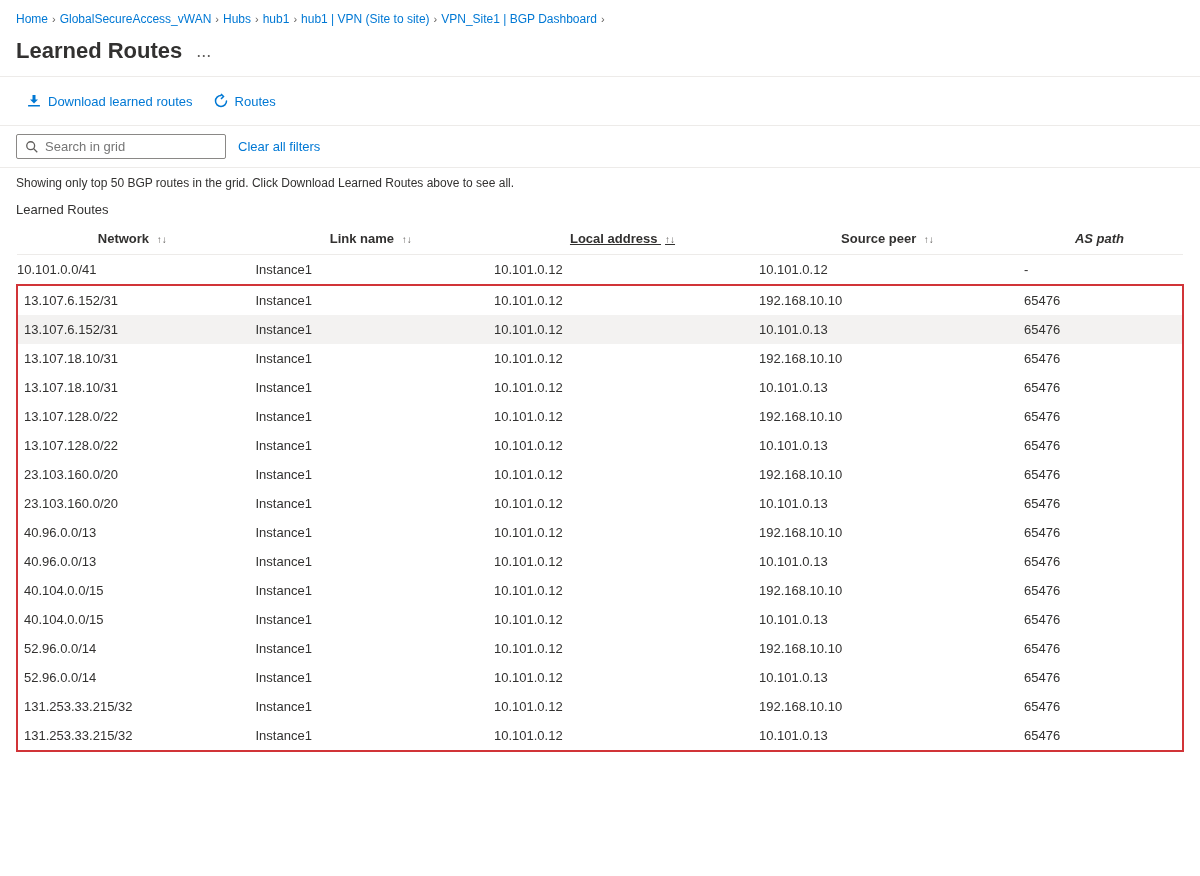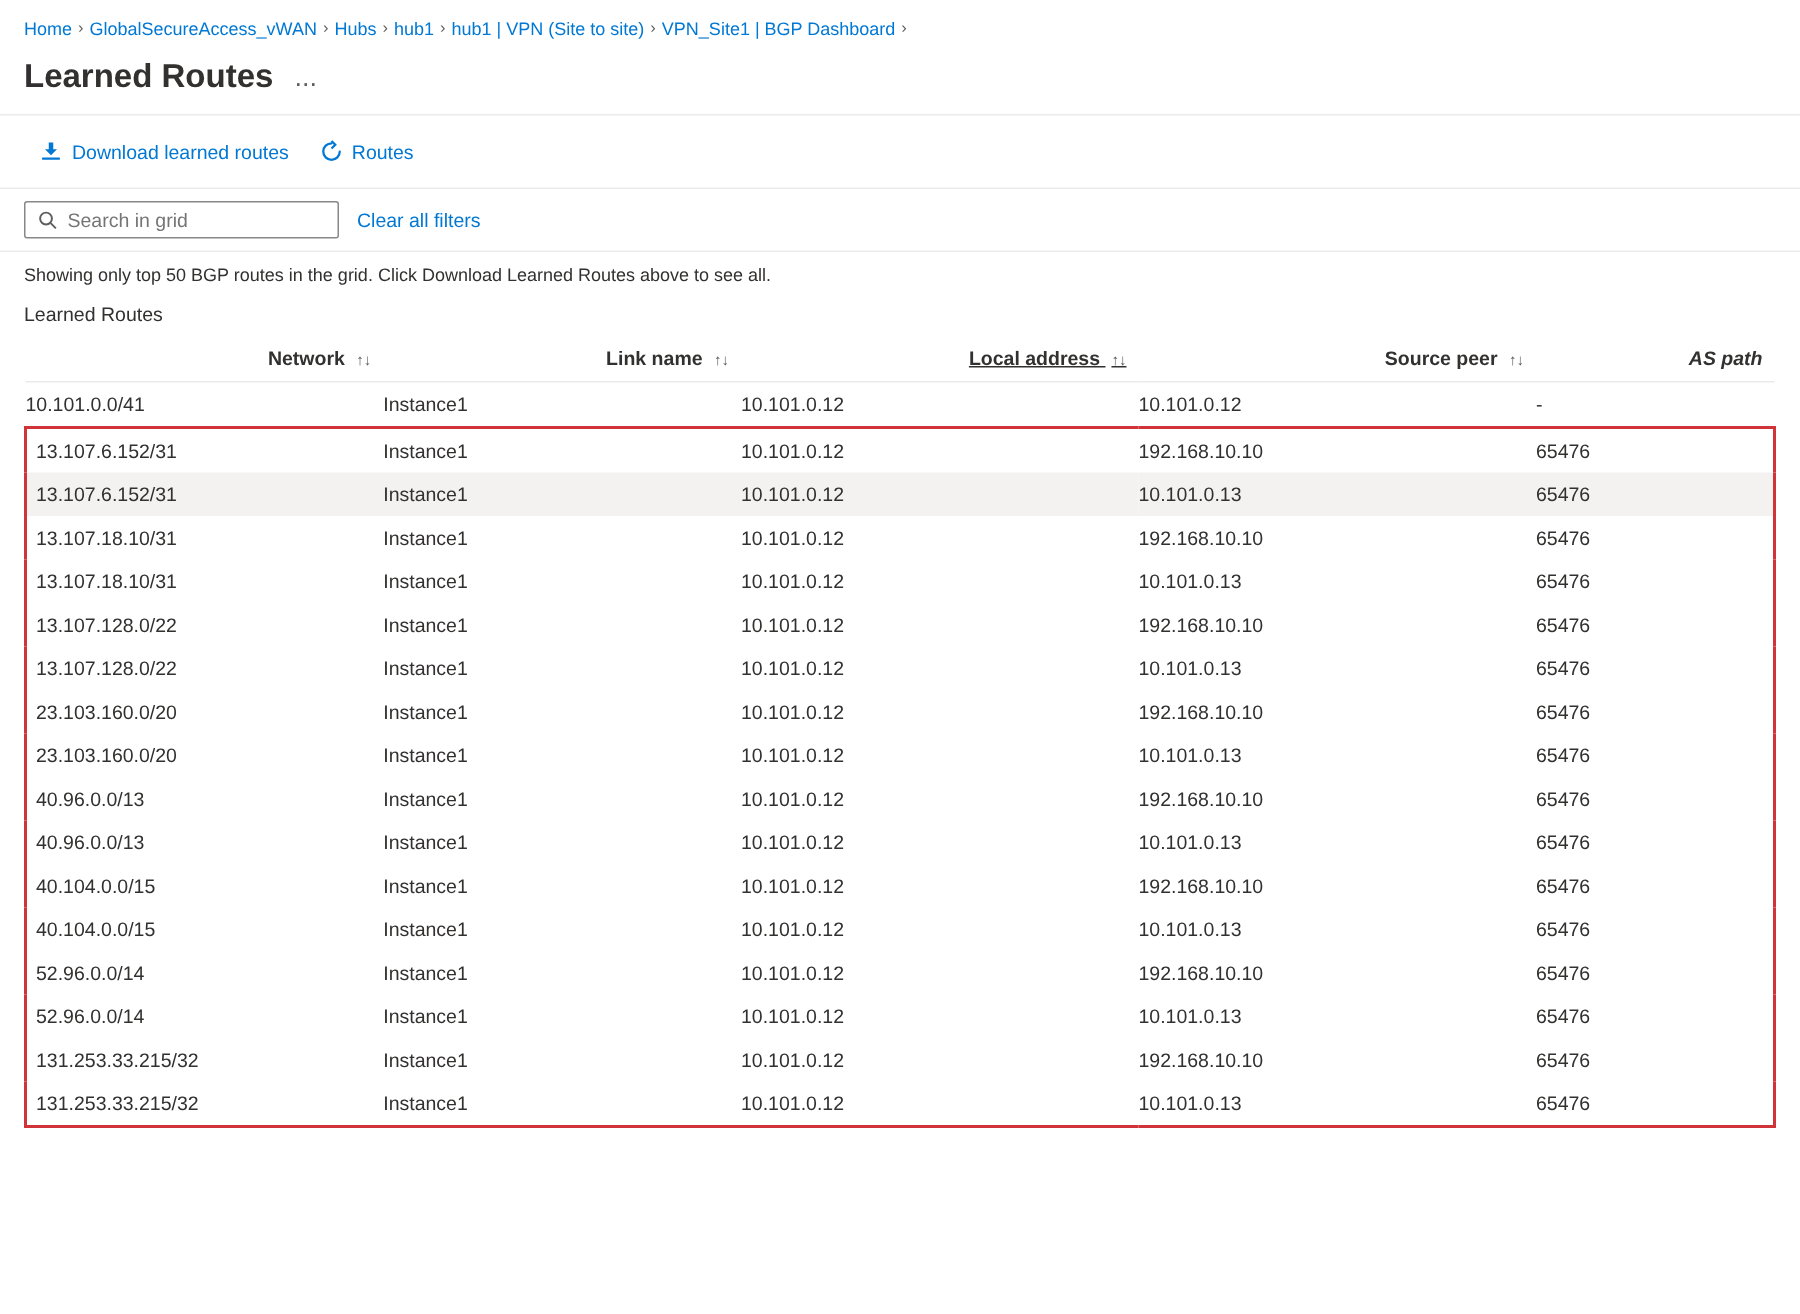--- a/index.html
+++ b/index.html
@@ -55,21 +55,21 @@
     }
 
     .section-label {
       padding: 4px 16px 6px 16px; font-size: 13px; font-weight: 400; color: #323130;
     }
 
     .table-container { padding: 0 16px; }
     table { width: 100%; border-collapse: collapse; }
     thead tr { border-bottom: 1px solid #edebe9; }
     th {
-      text-align: right; padding: 8px 8px 8px 0; font-weight: 600; font-size: 13px;
+      text-align: center; padding: 8px 8px 8px 0; font-weight: 600; font-size: 13px;
       color: #323130; white-space: nowrap; cursor: pointer; user-select: none;
     }
     th .sort-icons { color: #605e5c; font-size: 10px; margin-left: 4px; }
     td { padding: 7px 8px 7px 0; font-size: 13px; color: #323130; vertical-align: middle; }
     tr.highlighted { background: #f3f2f1; }
 
     .col-network { width: 18%; }
     .col-link { width: 18%; }
     .col-local { width: 20%; text-decoration: underline; }
     .col-peer { width: 20%; }

